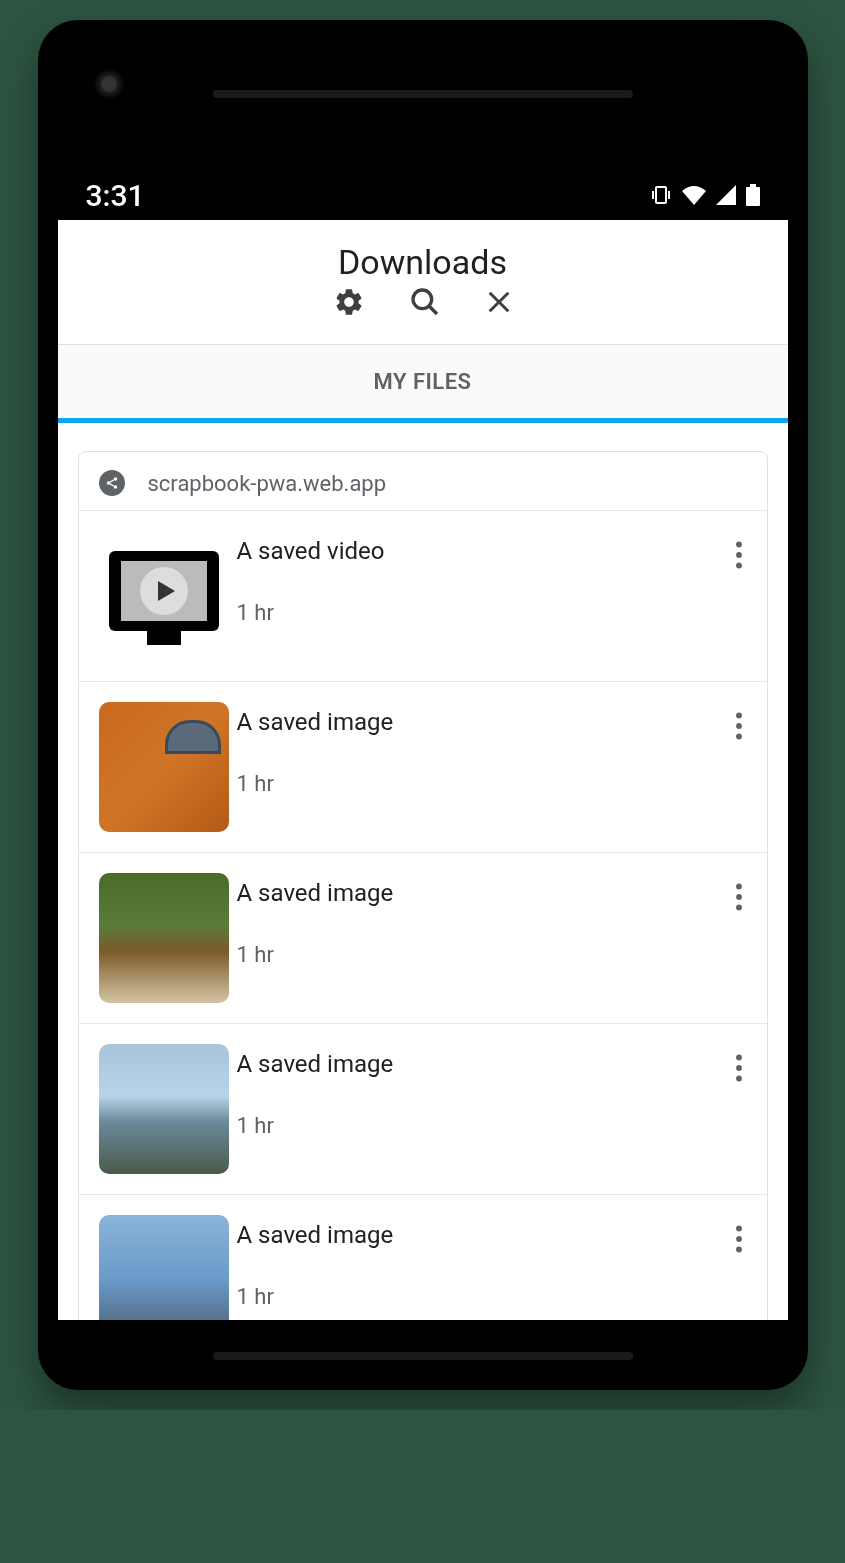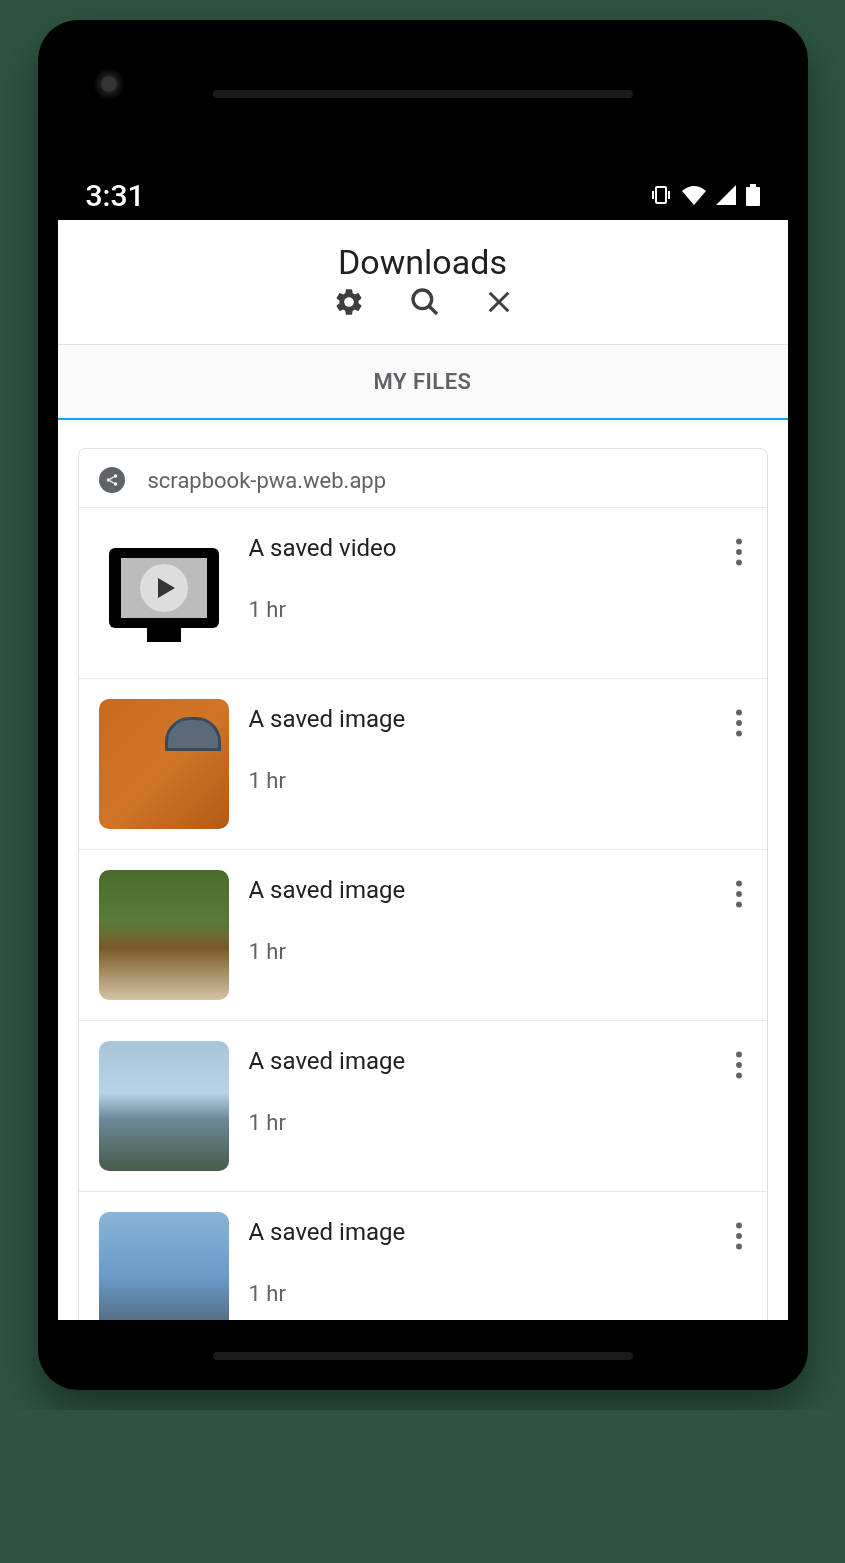--- a/index.html
+++ b/index.html
@@ -102,21 +102,21 @@
       background: none;
       border: none;
       cursor: pointer;
       padding: 4px;
       display: flex;
       align-items: center;
       justify-content: center;
     }
     .tabs {
       display: flex;
-      border-bottom: 2px solid #0ea5e9;
+      border-bottom: 5px solid #0ea5e9;
       background: #fafafa;
     }
     .tab {
       flex: 1;
       text-align: center;
       padding: 24px 0;
       font-size: 22px;
       font-weight: 600;
       letter-spacing: 0.5px;
       cursor: pointer;
@@ -161,21 +161,21 @@
       justify-content: center;
     }
     .source-text {
       color: #5f6368;
       font-size: 22px;
     }
     .list-item {
       display: flex;
       align-items: flex-start;
       padding: 20px 16px 20px 20px;
-      gap: 20px;
+      gap: 8px;
       border-top: 1px solid #e8e8e8;
     }
     .list-item:first-of-type {
       border-top: none;
     }
     .thumbnail {
       width: 130px;
       height: 130px;
       border-radius: 10px;
       flex-shrink: 0;

